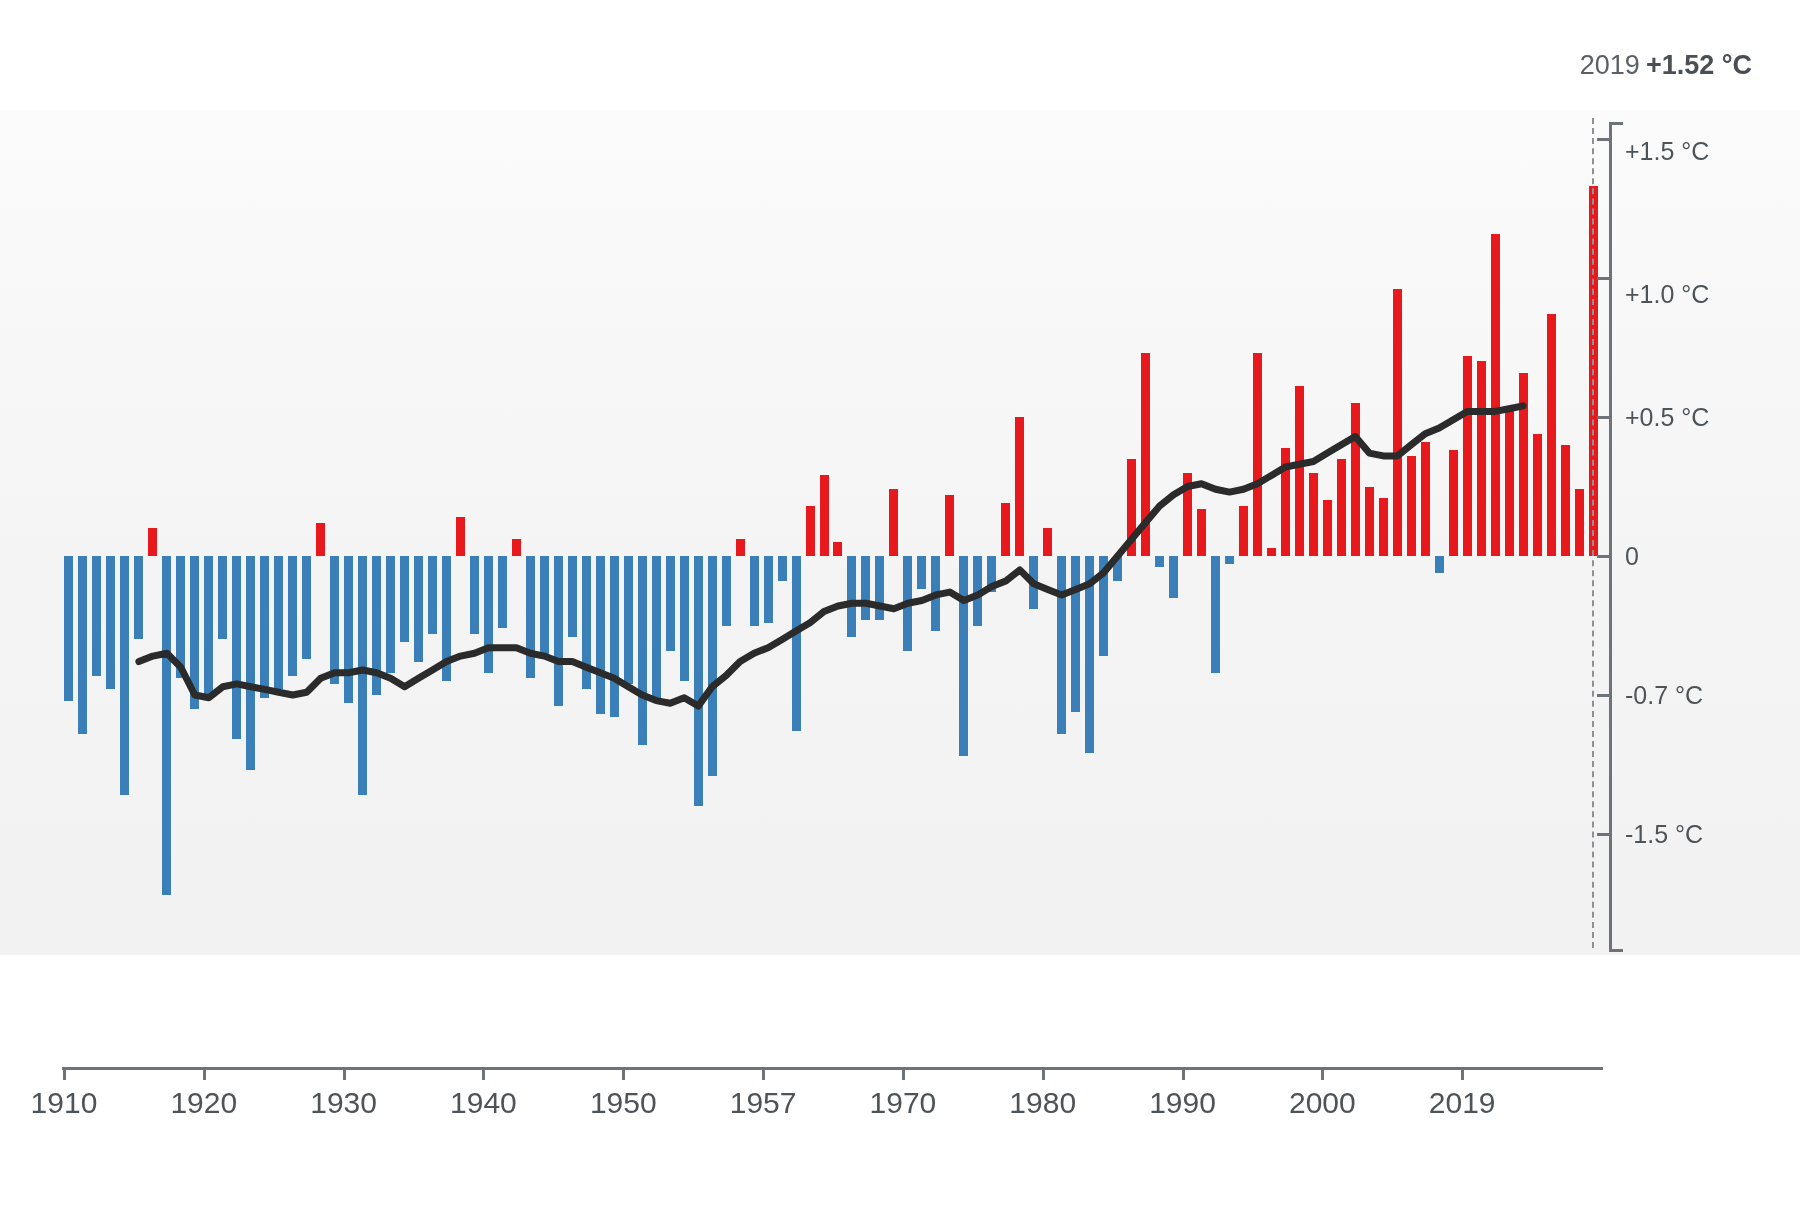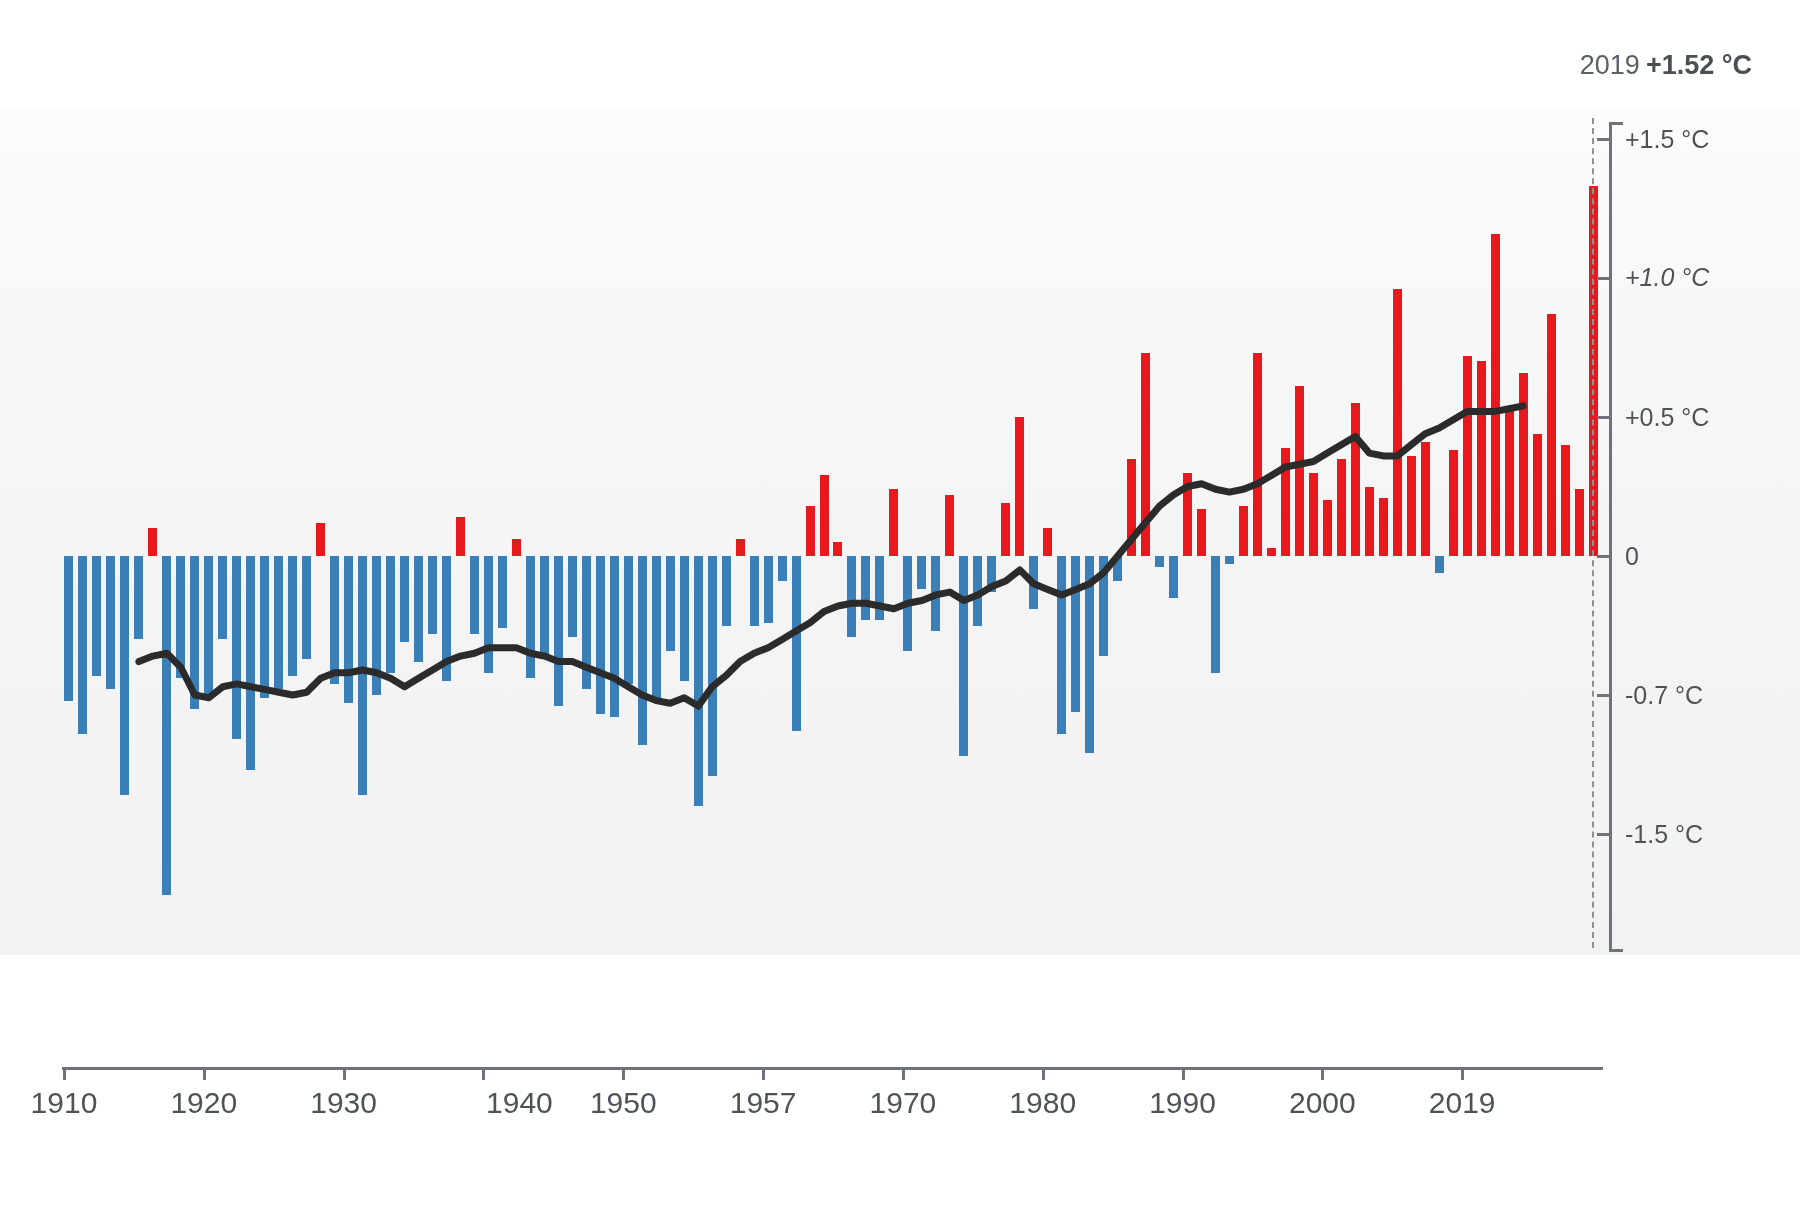--- a/index.html
+++ b/index.html
@@ -281,43 +281,43 @@
       <polyline id="trend-path" fill="none" stroke="#2b2b2b" stroke-width="7" stroke-linejoin="round" stroke-linecap="round" points="76.9,551.6 90.9,546.1 104.9,543.3 118.8,557.2 132.8,585.0 146.8,587.8 160.8,576.7 174.8,573.9 188.8,576.7 202.7,579.4 216.7,582.2 230.7,585.0 244.7,582.2 258.7,568.3 272.6,562.8 286.6,562.8 300.6,560.0 314.6,562.8 328.6,568.3 342.6,576.7 356.5,568.3 370.5,560.0 384.5,551.6 398.5,546.1 412.5,543.3 426.4,537.7 440.4,537.7 454.4,537.7 468.4,543.3 482.4,546.1 496.4,551.6 510.3,551.6 524.3,557.2 538.3,562.8 552.3,568.3 566.3,576.7 580.2,585.0 594.2,590.6 608.2,593.3 622.2,587.8 636.2,596.1 650.2,576.7 664.1,565.5 678.1,551.6 692.1,543.3 706.1,537.7 720.1,529.4 734.0,521.1 748.0,512.7 762.0,501.6 776.0,496.0 790.0,493.3 804.0,493.3 817.9,496.0 831.9,498.8 845.9,493.3 859.9,490.5 873.9,484.9 887.8,482.1 901.8,490.5 915.8,484.9 929.8,476.6 943.8,471.0 957.8,459.9 971.7,473.8 985.7,479.4 999.7,484.9 1013.7,479.4 1027.7,473.8 1041.6,462.7 1055.6,446.0 1069.6,429.3 1083.6,412.6 1097.6,396.0 1111.6,384.8 1125.5,376.5 1139.5,373.7 1153.5,379.3 1167.5,382.1 1181.5,379.3 1195.4,373.7 1209.4,365.4 1223.4,357.0 1237.4,354.3 1251.4,351.5 1265.4,343.1 1279.3,334.8 1293.3,326.5 1307.3,343.1 1321.3,345.9 1335.3,345.9 1349.2,334.8 1363.2,323.7 1377.2,318.1 1391.2,309.8 1405.2,301.4 1419.2,301.4 1433.1,301.4 1447.1,298.7 1461.1,295.9"></polyline>
     </svg>
 
     <div id="latest-marker" style="left: 1592.01px;"></div>
 
     <div id="y-axis"></div>
     <div id="y-axis-cap-top"></div>
     <div id="y-axis-cap-bottom"></div>
     <div id="y-ticks">
         <div class="y-tick" style="top: 28px;"></div>
-        <div class="y-label" style="top: 29px;">+1.5 °C</div>
+        <div class="y-label" style="top: 41px;">+1.5 °C</div>
         <div class="y-tick" style="top: 167px;"></div>
-        <div class="y-label" style="top: 167px; font-style: italic;">+1.0 °C</div>
+        <div class="y-label" style="top: 184px;">+1.0 °C</div>
         <div class="y-tick" style="top: 306px;"></div>
         <div class="y-label" style="top: 307px;">+0.5 °C</div>
         <div class="y-tick" style="top: 445px;"></div>
         <div class="y-label" style="top: 446px;">0</div>
         <div class="y-tick" style="top: 584px;"></div>
         <div class="y-label" style="top: 585px;">-0.7 °C</div>
         <div class="y-tick" style="top: 723px;"></div>
         <div class="y-label" style="top: 724px;">-1.5 °C</div>
       </div>
 
     <div id="x-axis"></div>
     <div id="x-ticks">
         <div class="x-tick" style="left: 62.9909px;"></div>
         <div class="x-label" style="left: 63.9909px;">1910</div>
         <div class="x-tick" style="left: 202.809px;"></div>
         <div class="x-label" style="left: 203.809px;">1920</div>
         <div class="x-tick" style="left: 342.627px;"></div>
         <div class="x-label" style="left: 343.627px;">1930</div>
         <div class="x-tick" style="left: 482.445px;"></div>
-        <div class="x-label" style="left: 483.445px; margin-left: 36px;">1940</div>
+        <div class="x-label" style="left: 483.445px;">1940</div>
         <div class="x-tick" style="left: 622.264px;"></div>
         <div class="x-label" style="left: 623.264px;">1950</div>
         <div class="x-tick" style="left: 762.082px;"></div>
         <div class="x-label" style="left: 763.082px;">1957</div>
         <div class="x-tick" style="left: 901.9px;"></div>
         <div class="x-label" style="left: 902.9px;">1970</div>
         <div class="x-tick" style="left: 1041.72px;"></div>
         <div class="x-label" style="left: 1042.72px;">1980</div>
         <div class="x-tick" style="left: 1181.54px;"></div>
         <div class="x-label" style="left: 1182.54px;">1990</div>

